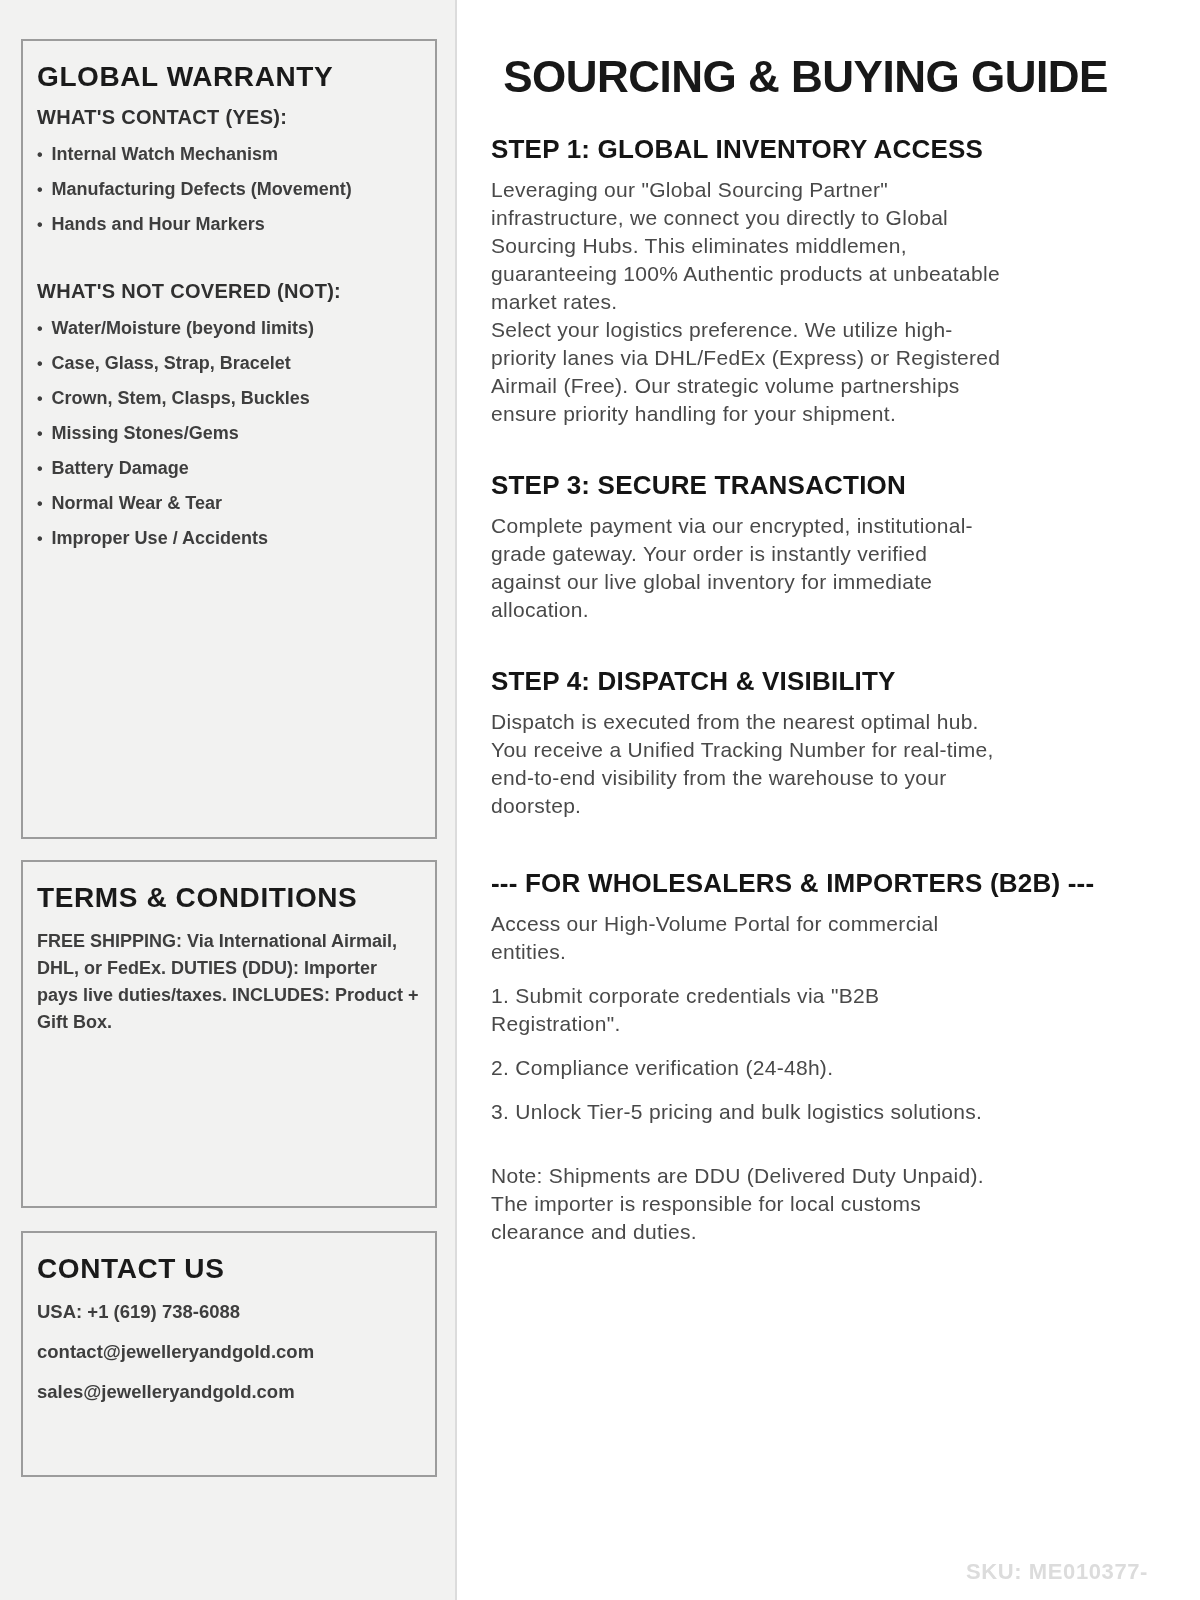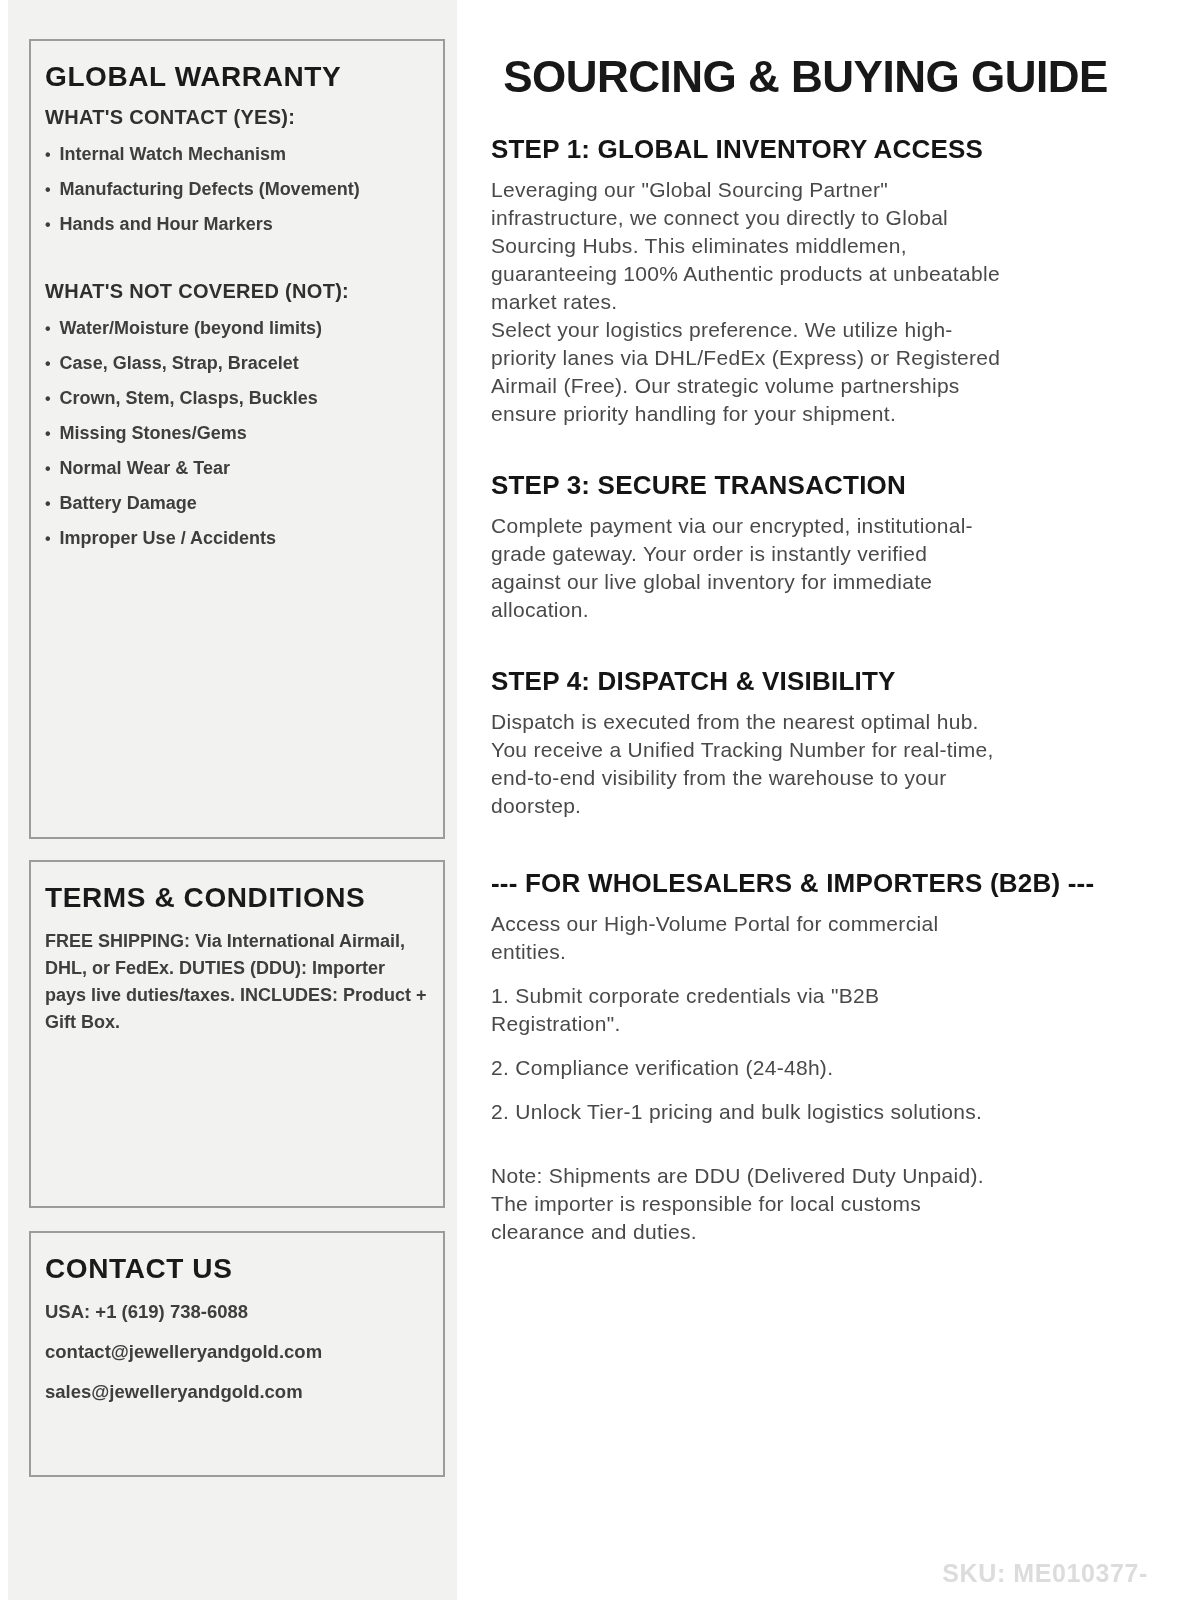--- a/index.html
+++ b/index.html
@@ -16,21 +16,20 @@
   html,body{margin:0;padding:0;}
   body{
     width:1200px;height:1600px;position:relative;overflow:hidden;
     background:#ffffff;
     font-family:"Liberation Sans", sans-serif;
   }
   .sidebar{
     position:absolute;left:0;top:0;width:455px;height:1600px;
     background:var(--sidebar-bg,#f2f2f1);
     border-right:2px solid var(--divider,#dcdcdc);
-    margin-left:8px;
   }
   .panel{
     position:absolute;left:21px;width:416px;box-sizing:border-box;
     border:2px solid var(--panel-border,#9c9c9c);
     background:var(--sidebar-bg,#f2f2f1);
     padding:0 14px;
   }
   #panel-warranty{top:39px;height:800px;}
   #panel-terms{top:860px;height:348px;}
   #panel-contact{top:1231px;height:246px;}
@@ -83,21 +82,21 @@
   .content h3.b2b-head{margin-top:48px;}
   .content p.body{
     margin:0;max-width:510px;
     font-size:21px;font-weight:500;line-height:28px;letter-spacing:0.3px;
     color:var(--main-body-color,#494949);
   }
   .content p.body.spaced{margin-top:16px;}
   .content p.body.note{margin-top:36px;}
   .sku{
     position:absolute;top:1559px;right:52px;
-    font-size:25px;font-weight:700;letter-spacing:0.6px;
+    font-size:22px;font-weight:700;letter-spacing:0.6px;
     color:var(--sku-color,#dcdcdc);
   }
 </style>
 </head>
 <body>
 
 <div class="sidebar">
 
   <section class="panel" id="panel-warranty">
     <h2>GLOBAL WARRANTY</h2>
@@ -106,22 +105,22 @@
       <li>Internal Watch Mechanism</li>
       <li>Manufacturing Defects (Movement)</li>
       <li>Hands and Hour Markers</li>
     </ul>
     <p class="subhead second">WHAT'S NOT COVERED (NOT):</p>
     <ul class="bullets">
       <li>Water/Moisture (beyond limits)</li>
       <li>Case, Glass, Strap, Bracelet</li>
       <li>Crown, Stem, Clasps, Buckles</li>
       <li>Missing Stones/Gems</li>
+      <li>Battery Damage</li>
       <li>Normal Wear &amp; Tear</li>
-      <li>Battery Damage</li>
       <li>Improper Use / Accidents</li>
     </ul>
   </section>
 
   <section class="panel" id="panel-terms">
     <h2>TERMS &amp; CONDITIONS</h2>
     <p class="panel-body">FREE SHIPPING: Via International Airmail, DHL, or FedEx.  DUTIES (DDU): Importer pays live duties/taxes.  INCLUDES: Product + Gift Box.</p>
   </section>
 
   <section class="panel" id="panel-contact">
@@ -145,18 +144,18 @@
     <h3>STEP 3: SECURE TRANSACTION</h3>
     <p class="body">Complete payment via our encrypted, institutional-grade gateway. Your order is instantly verified against our live global inventory for immediate allocation.</p>
 
     <h3>STEP 4: DISPATCH &amp; VISIBILITY</h3>
     <p class="body">Dispatch is executed from the nearest optimal hub. You receive a Unified Tracking Number for real-time, end-to-end visibility from the warehouse to your doorstep.</p>
 
     <h3 class="b2b-head">--- FOR WHOLESALERS &amp; IMPORTERS (B2B) ---</h3>
     <p class="body">Access our High-Volume Portal for commercial entities.</p>
     <p class="body spaced">1. Submit corporate credentials via "B2B Registration".</p>
     <p class="body spaced">2. Compliance verification (24-48h).</p>
-    <p class="body spaced">2. Unlock Tier-1 pricing and bulk logistics solutions.</p>
+    <p class="body spaced">3. Unlock Tier-5 pricing and bulk logistics solutions.</p>
     <p class="body note">Note: Shipments are DDU (Delivered Duty Unpaid). The importer is responsible for local customs clearance and duties.</p>
   </div>
 
   <div class="sku">SKU: ME010377-</div>
 </div>
 
 </body></html>

